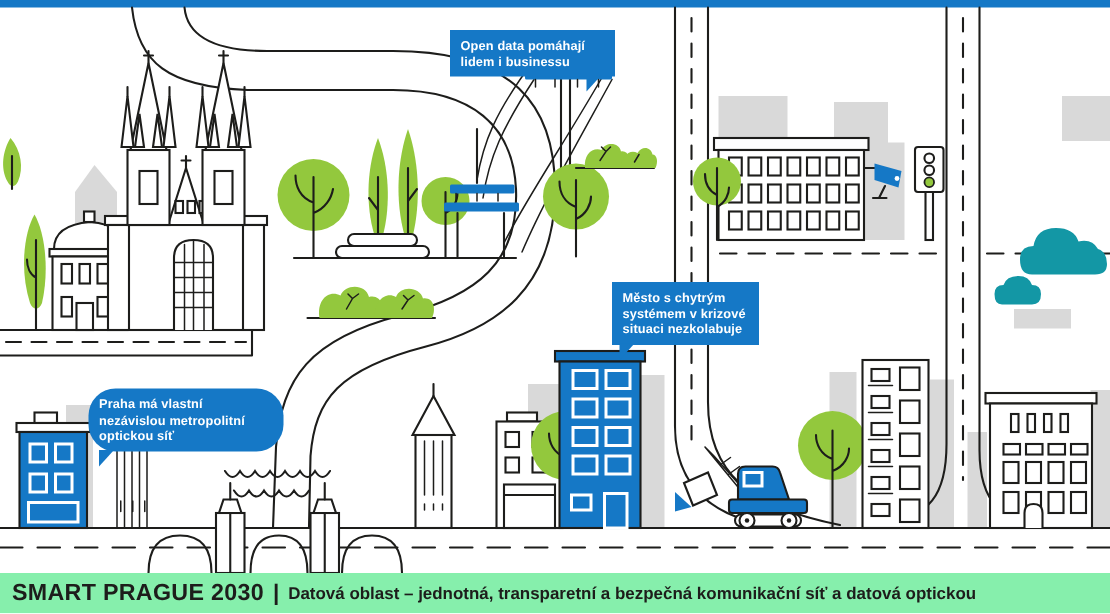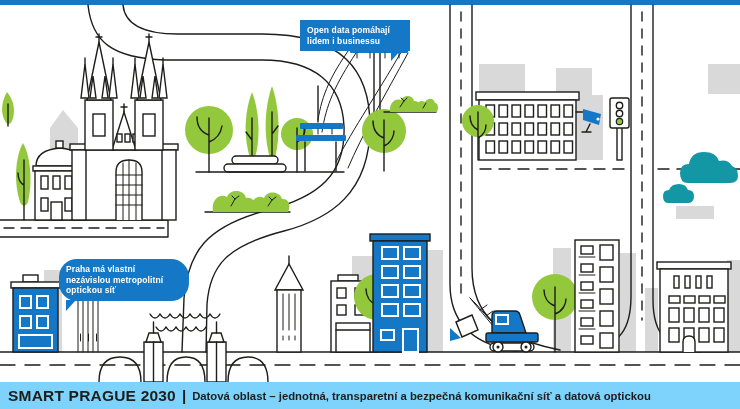--- a/index.html
+++ b/index.html
@@ -26,21 +26,21 @@
   #c1 .tail{right:9px;}
   #c2{left:591px;top:61px;width:106px;}
   #c2 .tail{left:5px;}
   #c3{left:408px;top:188px;width:84px;}
   #c3 .tail{left:5px;}
   #c4{left:441px;top:257px;width:86px;}
   #c4 .tail{right:5px;}
   #c5{left:59px;top:259px;width:116px;border-radius:18px;}
   #c5 .tail{left:7px;}
   
-  #footer{position:absolute;left:0;bottom:0;width:740px;height:27px;background:#7dd3fc;
+  #footer{position:absolute;left:0;bottom:0;width:740px;height:27px;background:#86efac;
           display:flex;align-items:center;gap:6px;padding-left:8px;box-sizing:border-box;color:#1d1d1b;}
   #footer .brand{font-weight:bold;font-size:15.5px;letter-spacing:.2px;white-space:nowrap;}
   #footer .sep{font-weight:bold;font-size:15px;}
   #footer .sub{font-weight:bold;font-size:11.3px;white-space:nowrap;}
 </style>
 </head>
 <body>
 
 <div id="stage">
 
@@ -344,20 +344,23 @@
     </g>
 
     <g>
       <path class="tea" d="M688,183 Q680,183 680,173 Q680,164 689,164 Q691,152 704,152 Q716,152 719,161 Q728,159 732,166 Q738,168 738,176 Q738,183 730,183 Z"></path>
       <path class="tea" d="M668,203 Q663,203 663,196 Q663,190 669,190 Q671,184 679,184 Q686,184 688,190 Q694,190 694,196 Q694,203 688,203 Z"></path>
     </g>
   </svg>
 
   <div class="callout" id="c1">Open data pomáhají
 lidem i businessu<span class="tail tail-dl"></span></div>
+  <div class="callout" id="c3">Město s chytrým
+systémem v krizové
+situaci nezkolabuje<span class="tail tail-dl"></span></div>
   <div class="callout" id="c5">Praha má vlastní
 nezávislou metropolitní
 optickou síť<span class="tail tail-dl"></span></div>
 
   <div id="footer">
     <span class="brand">SMART PRAGUE 2030</span>
     <span class="sep">|</span>
     <span class="sub">Datová oblast – jednotná, transparetní a bezpečná komunikační síť a datová optickou</span>
   </div>
 

